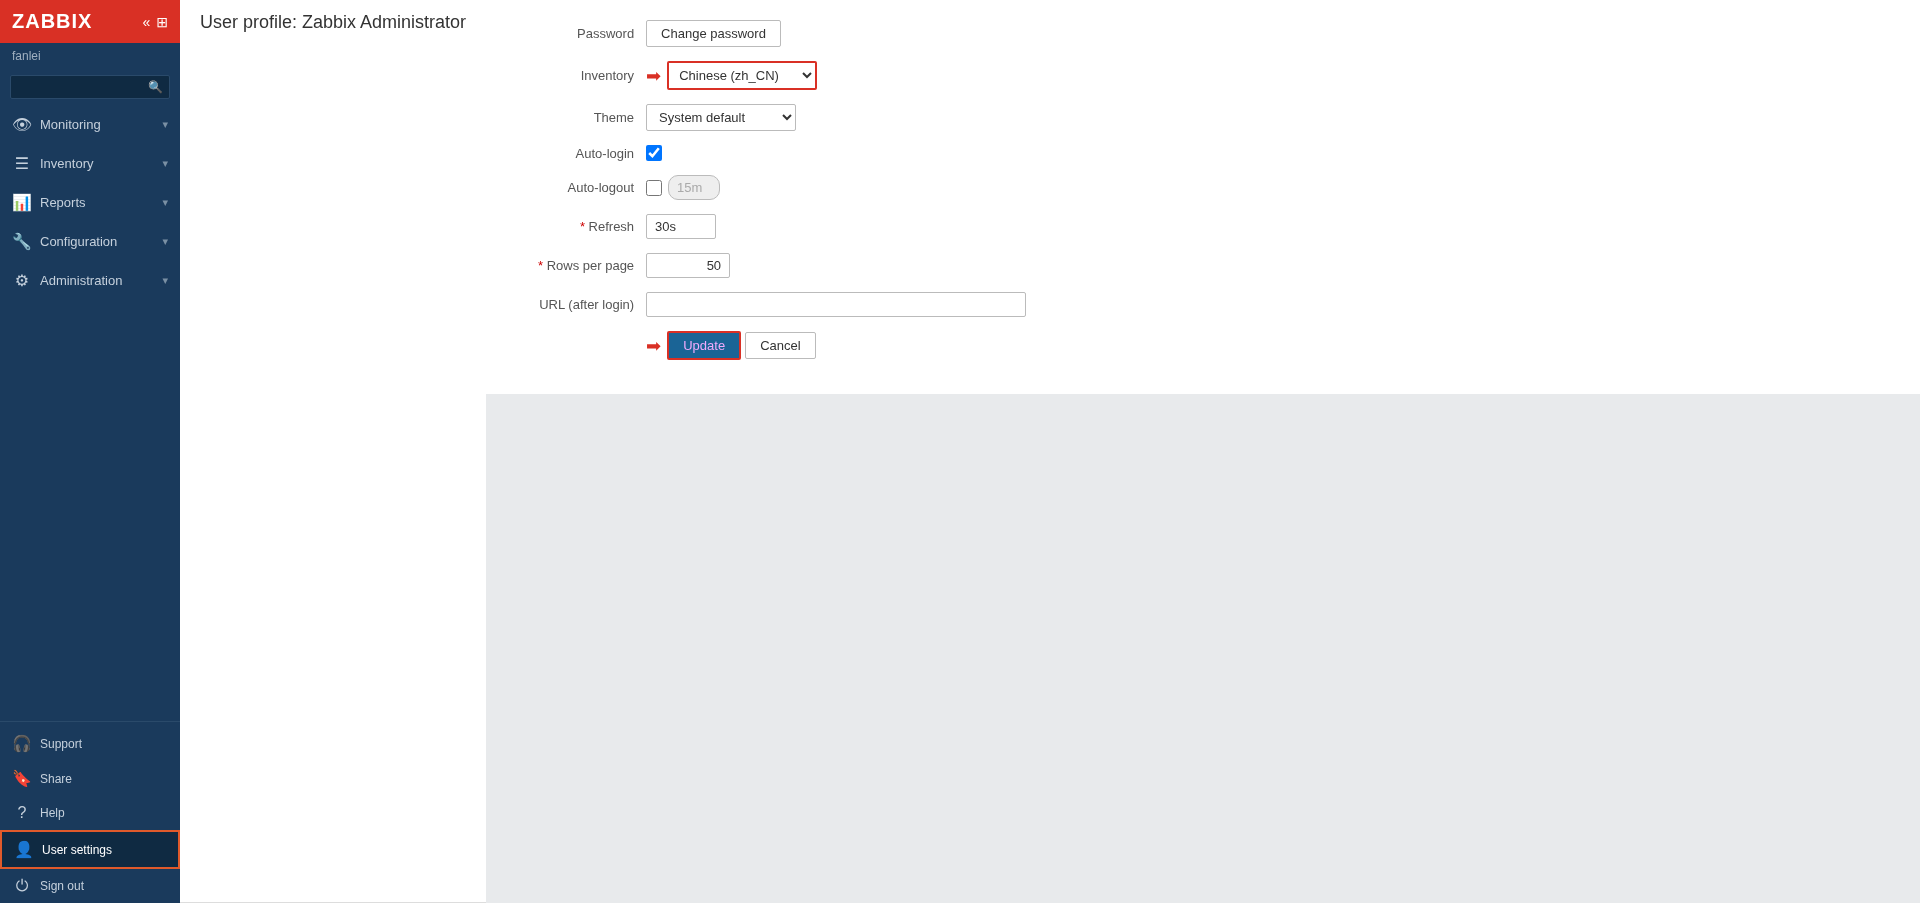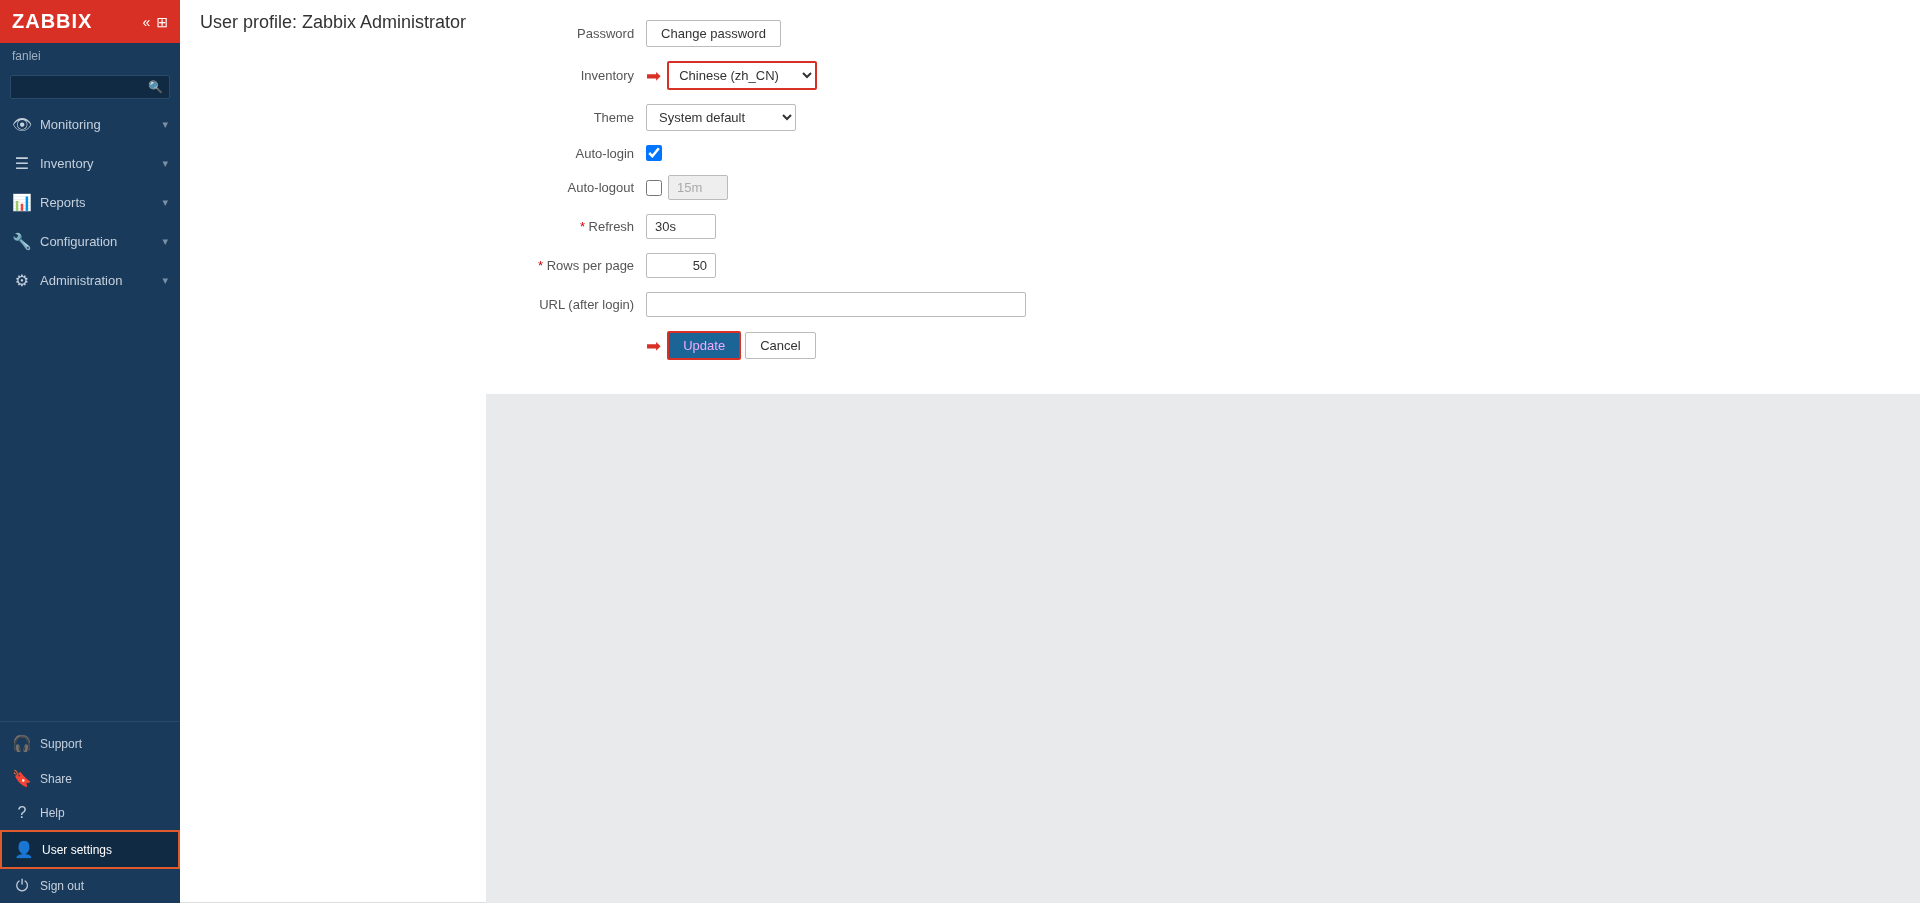--- a/index.html
+++ b/index.html
@@ -411,32 +411,32 @@
 
         <div class="form-row">
           <span class="form-label">Auto-login</span>
           <input type="checkbox" class="checkbox-input" checked="" style="">
         </div>
 
         <div class="form-row">
           <span class="form-label">Auto-logout</span>
           <div class="auto-logout-wrapper">
             <input type="checkbox" class="checkbox-input" style="">
-            <input type="text" class="form-control disabled-look" value="15m" style="width: 60px;">
+            <input type="text" class="form-control disabled-look" value="15m" style="width: 52px; border-radius: 10px;">
           </div>
         </div>
 
         <div class="form-row">
           <span class="form-label required">Refresh</span>
           <input type="text" class="form-control" value="30s" style="width: 70px;">
         </div>
 
         <div class="form-row">
           <span class="form-label required">Rows per page</span>
-          <input type="text" class="form-control" value="50" style="width: 70px; text-align: right; padding-left: 39px;">
+          <input type="text" class="form-control" value="50" style="width: 84px; text-align: right; padding-left: 39px;">
         </div>
 
         <div class="form-row">
           <span class="form-label">URL (after login)</span>
           <input type="text" class="form-control url-input" value="" style="">
         </div>
 
         <div class="form-row">
           <span class="form-label"></span>
 

